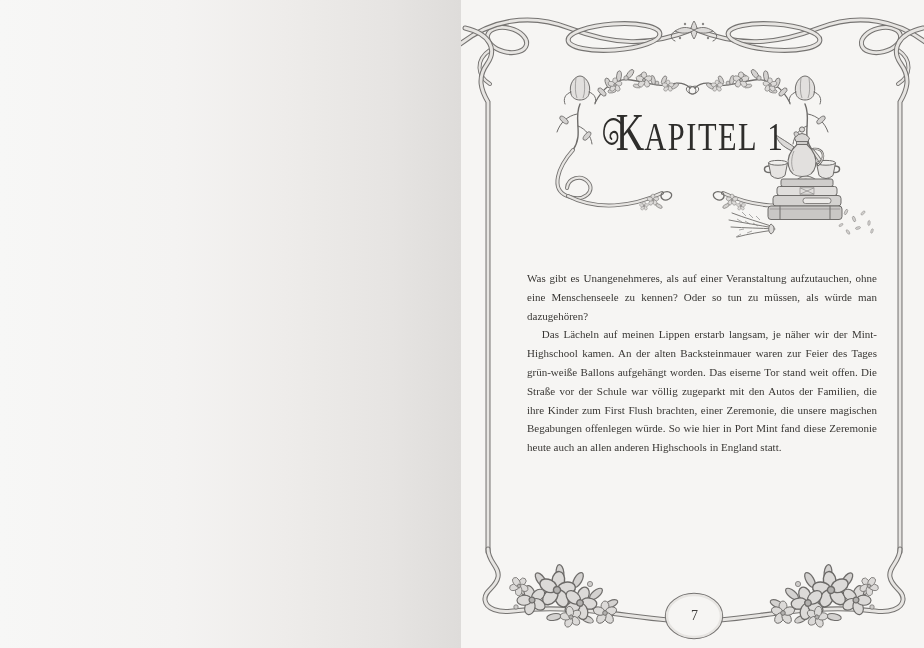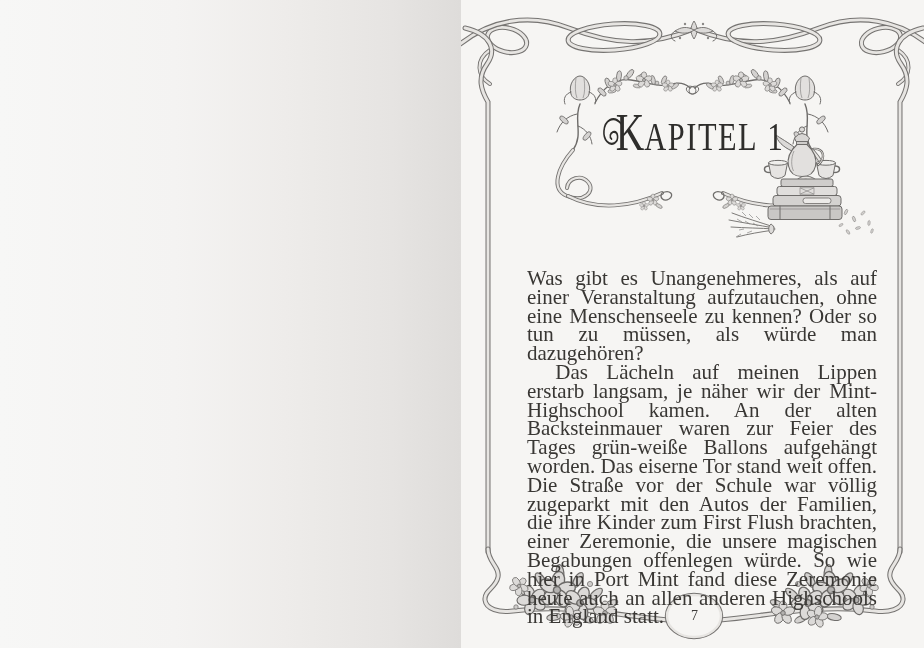--- a/index.html
+++ b/index.html
@@ -22,21 +22,21 @@
 
   .chapter-title{position:absolute;left:0;top:112px;width:463px;text-align:center;
     color:#2e2d2b;line-height:42px;white-space:nowrap;
     transform:scaleX(0.76);transform-origin:50% 0;}
   .t-init{font-size:52px;}
   .t-rest{font-size:40px;text-transform:uppercase;letter-spacing:2px;}
   .t-num{font-size:41px;margin-left:12px;}
   .k-flourish{vertical-align:1px;margin-right:-8px;}
 
   .body-text{position:absolute;left:66px;top:269px;width:350px;
-    font-size:21px;line-height:18.8px;text-align:justify;color:#393734;
+    font-size:11px;line-height:18.8px;text-align:justify;color:#393734;
     hyphens:auto;-webkit-hyphens:auto;}
   .body-text p{margin:0;}
   .body-text p.ind{text-indent:1.35em;}
 
   .page-number{position:absolute;left:0;top:608px;width:467px;text-align:center;
     font-size:14px;color:#3c3a38;}
 </style>
 </head>
 <body>
 

